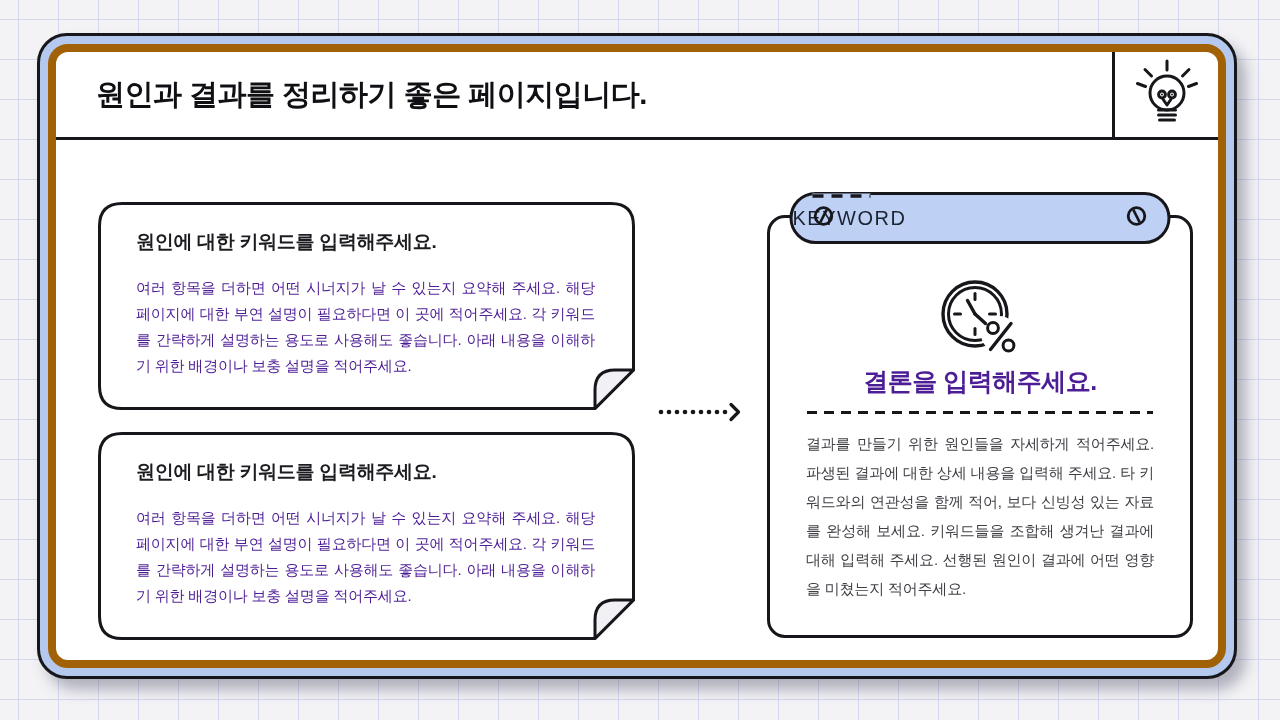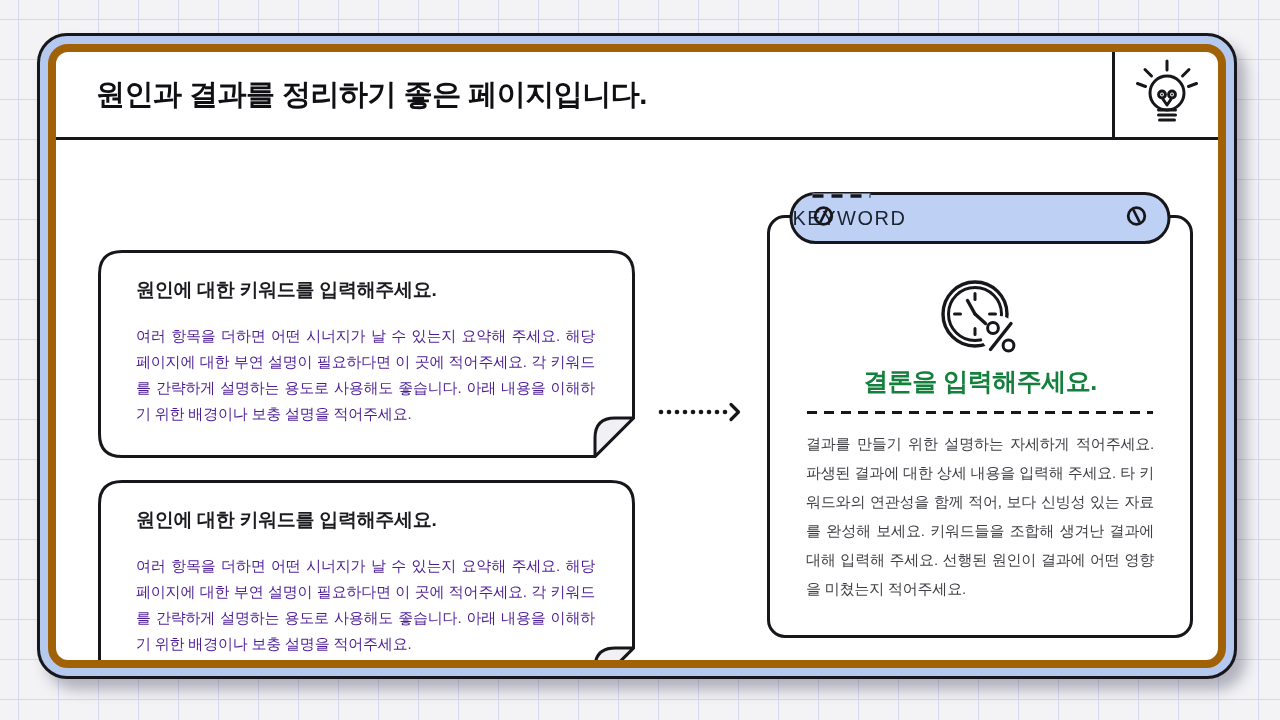--- a/index.html
+++ b/index.html
@@ -36,21 +36,21 @@
   .page-title{
     padding-left:40px; font-size:29px; font-weight:800;
     letter-spacing:-0.5px; color:#101014;
   }
   .bulb-cell{
     position:absolute; right:0; top:0; width:106px; height:85px;
     border-left:3px solid #17171b;
     display:flex; align-items:center; justify-content:center;
   }
   
-  .cause-card{ position:absolute; width:537px; height:208px;margin-top:48px; }
+  .cause-card{ position:absolute; width:537px; height:208px; }
   .cause-card svg.shape{ position:absolute; inset:0; }
   .cause-card .card-heading{
     position:absolute; left:38px; top:27px;
     font-size:19px; font-weight:800; color:#1b1b20; letter-spacing:-0.3px;
   }
   .cause-card .card-body{
     position:absolute; left:38px; right:40px; top:73px;
     font-size:15px; line-height:26px; color:#4c1d95;
     text-align:justify; word-break:break-all; letter-spacing:-0.2px;
   }
@@ -73,21 +73,21 @@
     font-size:20px; letter-spacing:1.5px; color:#1b2330; font-weight:500;
   }
   .screw{ position:absolute; top:50%; transform:translateY(-50%); }
   .screw.left{ left:20px; } .screw.right{ right:20px; }
   .pill-dashes{ position:absolute; left:14px; top:-2px; }
   .result-icon{
     position:absolute; left:50%; transform:translateX(-50%); top:59px;
   }
   .result-heading{
     position:absolute; left:0; right:0; top:147px; text-align:center;
-    font-size:25px; font-weight:800; color:#15803d; letter-spacing:-0.5px;
+    font-size:25px; font-weight:800; color:#4c1d95; letter-spacing:-0.5px;
   }
   .result-divider{
     position:absolute; left:37px; right:37px; top:193px; height:3px;
     background:repeating-linear-gradient(90deg,#17171b 0 10px,transparent 10px 17px);
   }
   .result-body{
     position:absolute; left:36px; right:36px; top:211px;
     font-size:15px; line-height:29px; color:#3e3e44;
     text-align:justify; word-break:break-all; letter-spacing:-0.2px;
   }
@@ -189,17 +189,17 @@
           <line x1="38" y1="37" x2="30.5" y2="23.5" stroke-width="3.4"></line>
           <line x1="38" y1="37" x2="48.5" y2="46.5" stroke-width="3.4"></line>
           <circle cx="56" cy="51" r="5.4" stroke-width="3"></circle>
           <circle cx="71.5" cy="68.5" r="5.4" stroke-width="3"></circle>
           <line x1="74" y1="46.5" x2="53.5" y2="72.5" stroke-width="3.4"></line>
         </svg>
       </div>
 
       <div class="result-heading">결론을 입력해주세요.</div>
       <div class="result-divider"></div>
-      <div class="result-body">결과를 만들기 위한 설명하는 자세하게 적어주세요. 파생된 결과에 대한 상세 내용을 입력해 주세요. 타 키워드와의 연관성을 함께 적어, 보다 신빙성 있는 자료를 완성해 보세요. 키워드들을 조합해 생겨난 결과에 대해 입력해 주세요. 선행된 원인이 결과에 어떤 영향을 미쳤는지 적어주세요.</div>
+      <div class="result-body">결과를 만들기 위한 원인들을 자세하게 적어주세요. 파생된 결과에 대한 상세 내용을 입력해 주세요. 타 키워드와의 연관성을 함께 적어, 보다 신빙성 있는 자료를 완성해 보세요. 키워드들을 조합해 생겨난 결과에 대해 입력해 주세요. 선행된 원인이 결과에 어떤 영향을 미쳤는지 적어주세요.</div>
     </div>
 
   </div>
 </div>
 
 </body></html>

